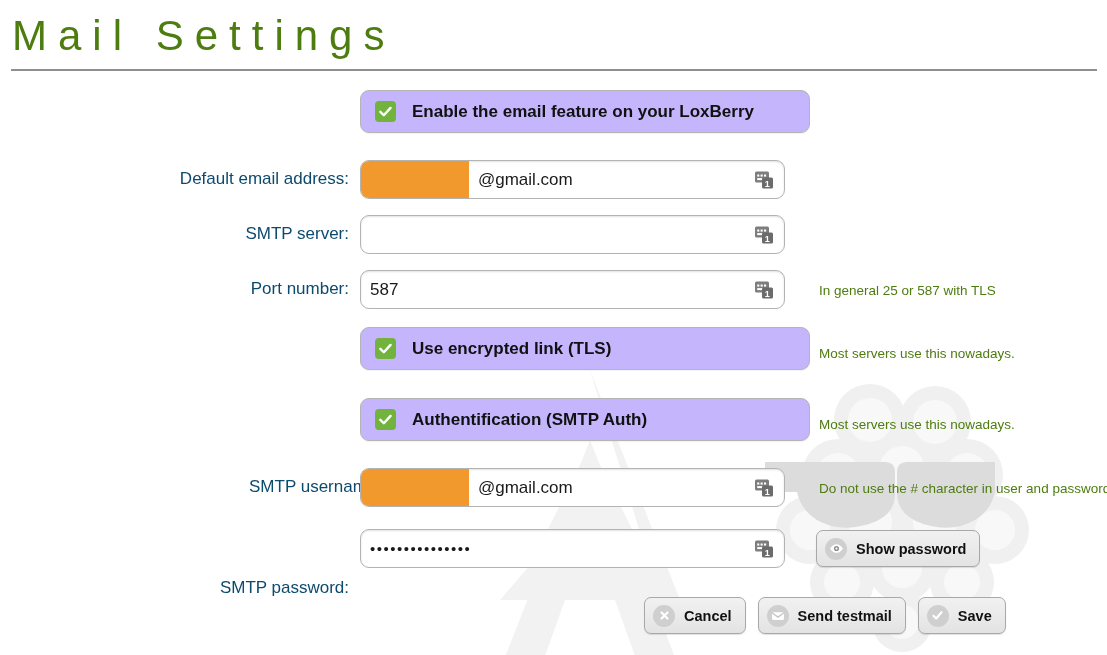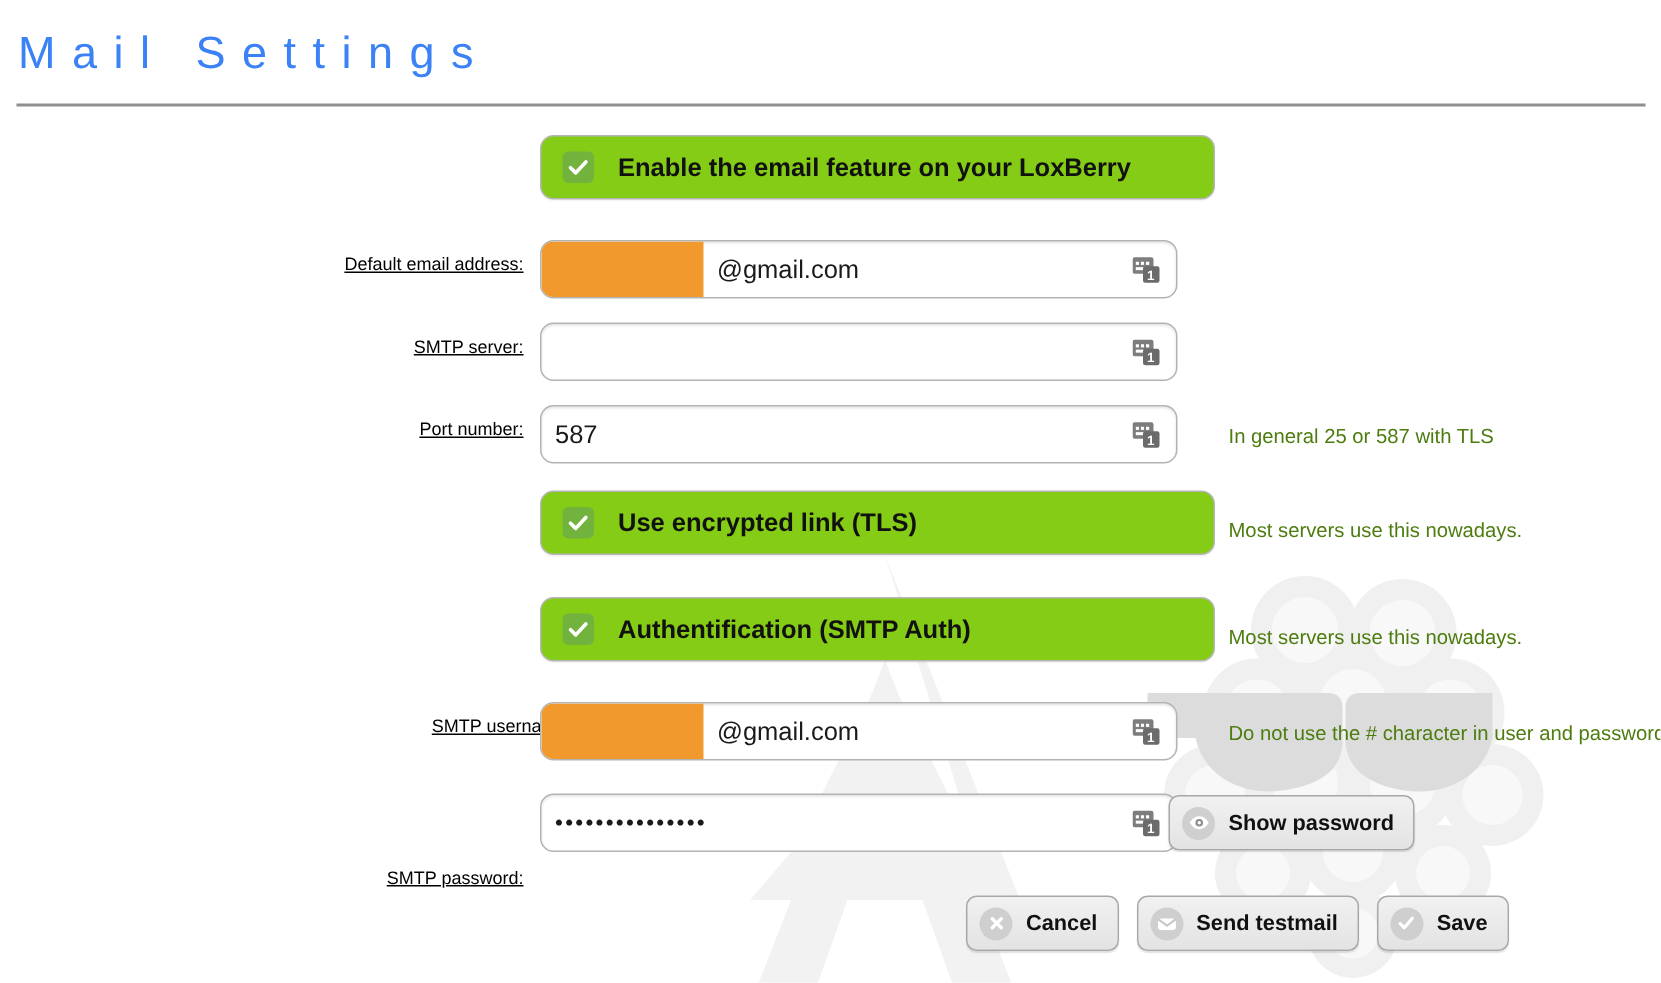--- a/index.html
+++ b/index.html
@@ -22,24 +22,24 @@
     width: 620px; height: 330px;
     pointer-events: none;
     z-index: 0;
     opacity: 1;
   }
 
   
   #page-title {
     position: absolute;
     left: 12px; top: 12px;
-    font-size: 30px;
+    font-size: 42px;
     font-weight: 400;
     letter-spacing: 11px;
-    color: #3b82f6;
+    color: #4d7c0f;
     line-height: 48px;
     white-space: nowrap;
   }
   #title-rule {
     position: absolute;
     left: 11px; top: 69px;
     width: 1086px; height: 0;
     border-top: 2px solid #8f8f8f;
   }
 
@@ -49,24 +49,23 @@
     left: 0; top: 0;
     width: 1107px; height: 655px;
     z-index: 2;
   }
   .row { position: absolute; left: 0; width: 1107px; }
 
   .row-label {
     position: absolute;
     left: 0; width: 349px;
     text-align: right;
-    font-size: 12px;
-    color: #000000;
-    white-space: nowrap;
-    text-decoration: underline;
+    font-size: 17px;
+    color: #0c4a6e;
+    white-space: nowrap;
   }
 
   .field-wrap {
     position: absolute;
     left: 360px;
     width: 450px;
   }
 
   
   .text-field {
@@ -104,21 +103,21 @@
     right: 10px; top: 50%;
     transform: translateY(-50%);
     width: 19px; height: 19px;
     z-index: 4;
   }
 
   
   .check-row {
     box-sizing: border-box;
     width: 450px; height: 43px;
-    background: #84cc16;
+    background: #c4b5fd;
     border: 1px solid #b5b5b5;
     border-radius: 9px;
     display: flex;
     align-items: center;
     padding-left: 14px;
     box-shadow: 0 1px 1px rgba(0,0,0,0.05);
   }
   .cb {
     width: 21px; height: 21px;
     border-radius: 4px;
@@ -165,21 +164,21 @@
   .btn .bicon {
     width: 22px; height: 22px;
     border-radius: 50%;
     background: #cfcfcf;
     display: flex; align-items: center; justify-content: center;
     margin-right: 9px;
     flex: 0 0 auto;
   }
   #show-password-btn {
     position: absolute;
-    left: 779px; top: 530px;
+    left: 816px; top: 530px;
   }
   #button-bar {
     position: absolute;
     left: 600px; top: 597px;
     display: flex;
     gap: 12px;
     padding-left: 44px;
   }
 </style>
 </head>

